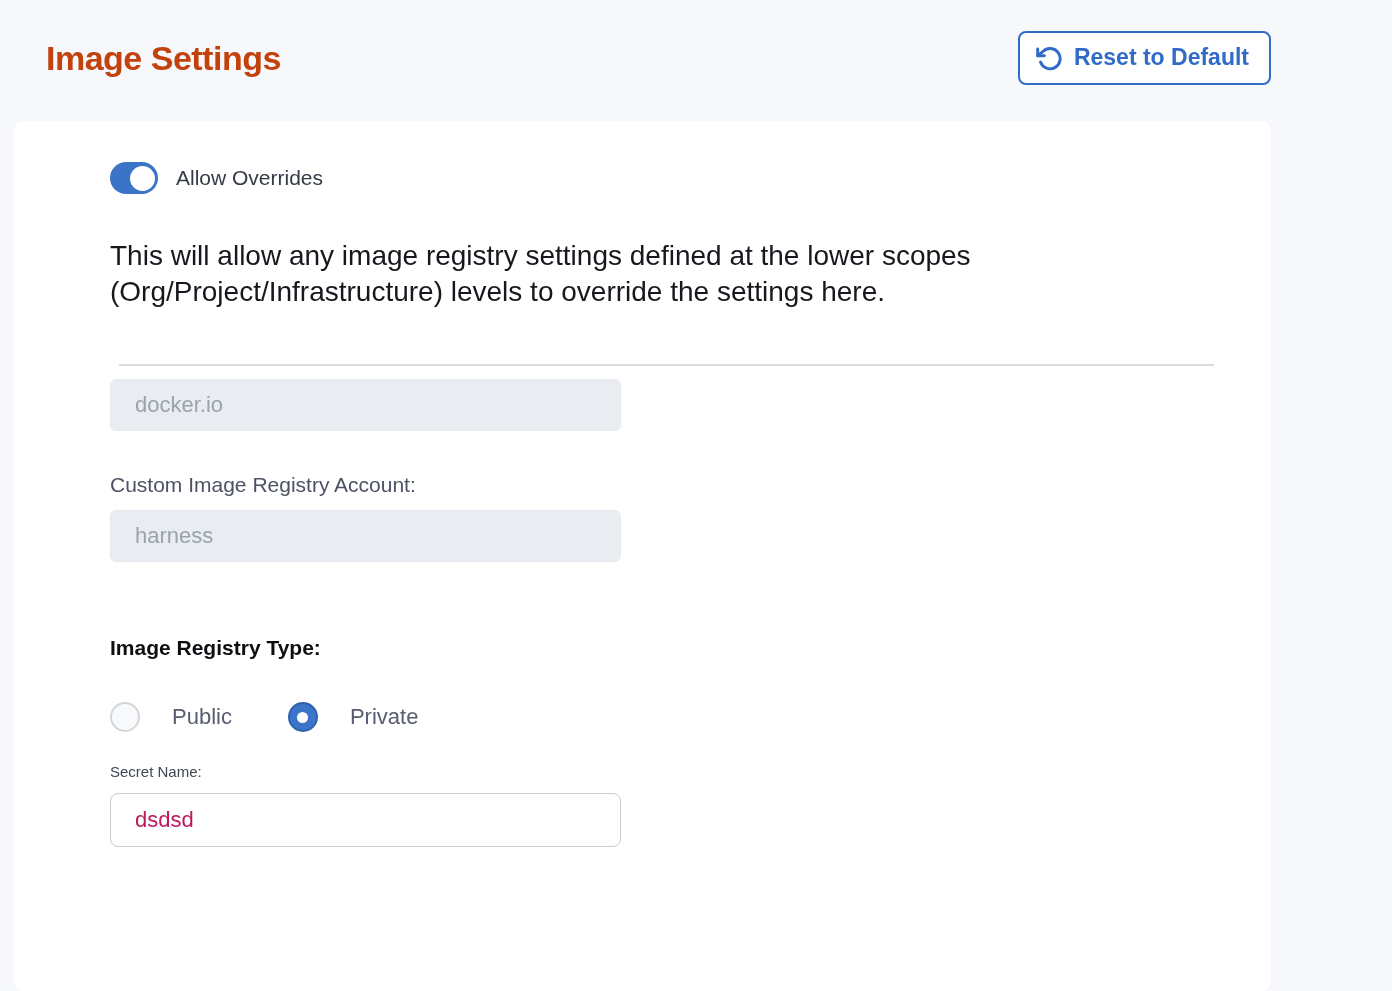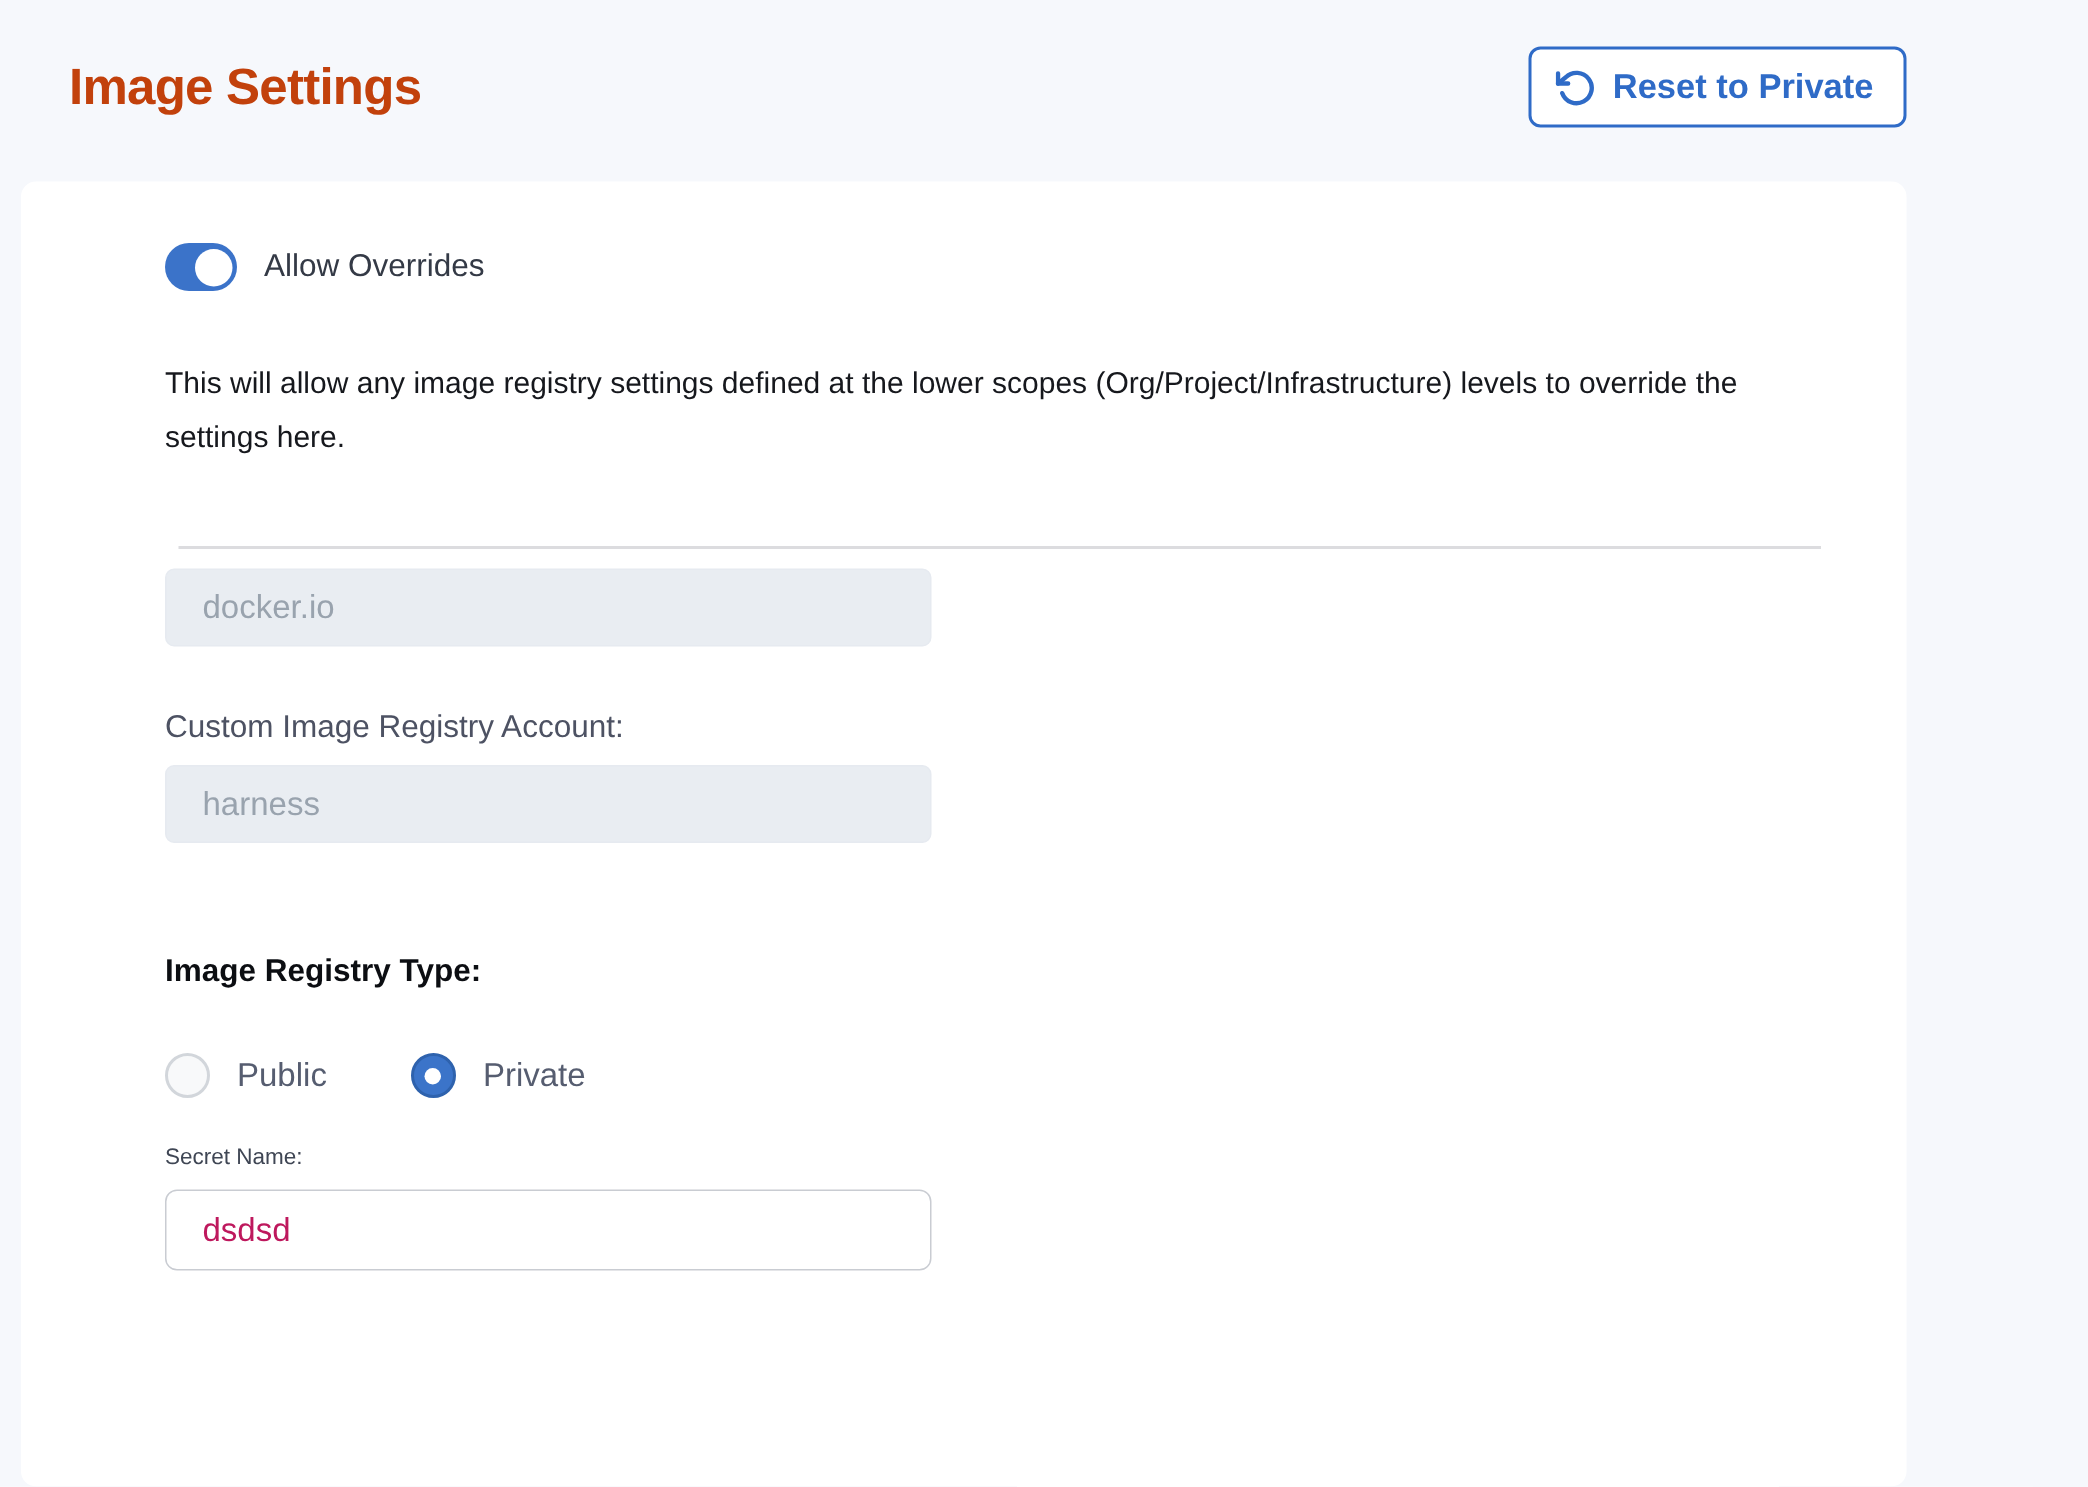--- a/index.html
+++ b/index.html
@@ -65,21 +65,21 @@
     width: 25px; height: 25px;
     background: #ffffff;
     border-radius: 50%;
   }
   .toggle-label { font-size: 21px; color: #343a46; }
 
   
   .description {
     margin-top: 44px;
     width: 1115px;
-    font-size: 20px;
+    font-size: 28px;
     line-height: 36px;
     color: #16181d;
   }
 
   .divider {
     margin-top: 54px;
     margin-left: 9px;
     width: 1095px;
     height: 0;
     border: none;
@@ -127,21 +127,21 @@
     font-size: 21px;
     font-weight: 700;
     color: #0c0e12;
   }
   .radio-row {
     margin-top: 42px;
     display: flex;
     align-items: center;
     gap: 56px;
   }
-  .radio-option { display: flex; align-items: center; gap: 18px; cursor: pointer; }
+  .radio-option { display: flex; align-items: center; gap: 32px; cursor: pointer; }
   .radio-circle {
     width: 30px; height: 30px;
     border-radius: 50%;
     flex: 0 0 auto;
   }
   .radio-circle.unselected {
     background: #f8f9fa;
     border: 2px solid #d2d6db;
   }
   .radio-circle.selected {
@@ -169,21 +169,21 @@
 
 <div class="header">
   <div class="page-title">Image Settings</div>
   <button class="reset-btn">
     <span>
       <svg width="27" height="27" viewBox="0 0 24 24" fill="none" stroke="#2f6bc7" stroke-width="2.6" stroke-linecap="round" stroke-linejoin="round">
         <polyline points="1.5 3.5 1.5 9.5 7.5 9.5"></polyline>
         <path d="M4.0 15.2a9 9 0 1 0 2.1-9.4L1.5 9.5"></path>
       </svg>
     </span>
-    <span>Reset to Private</span>
+    <span>Reset to Default</span>
   </button>
 </div>
 
 <div class="card">
 
   <div class="toggle-row">
     <div class="toggle" role="switch" aria-checked="true">
       <div class="knob"></div>
     </div>
     <span class="toggle-label">Allow Overrides</span>

